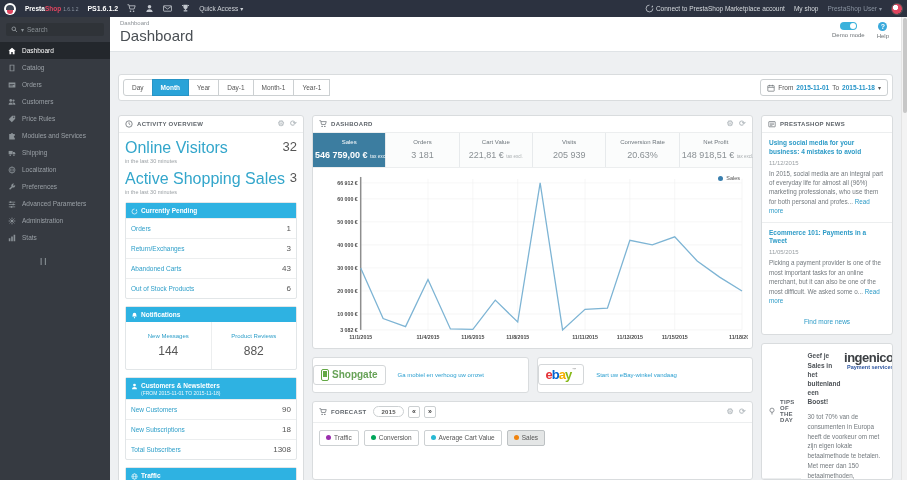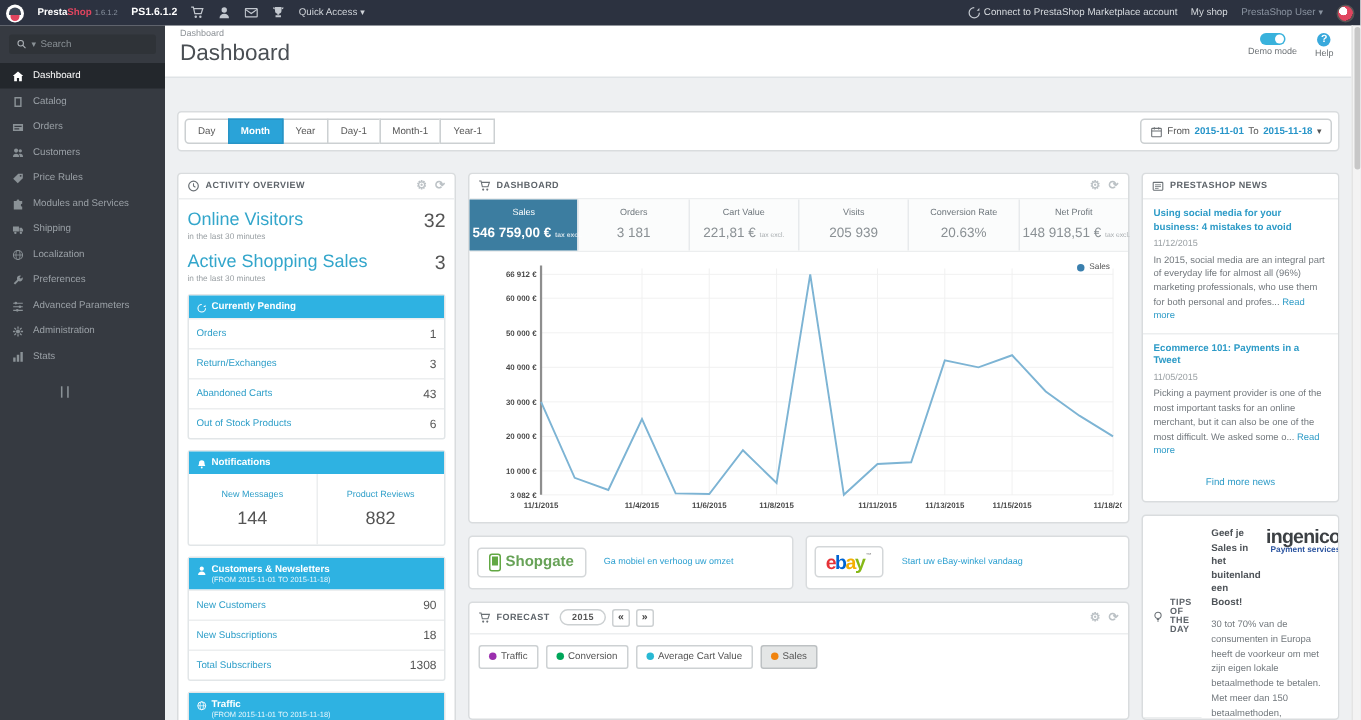--- a/index.html
+++ b/index.html
@@ -69,21 +69,21 @@
 .p-tools{margin-left:auto;display:flex;gap:5px;color:#bcc2c6;font-size:8px;line-height:1}
 .p-tools span{cursor:pointer}
 
 .col-left{width:186px;flex:none}
 .col-mid{flex:1;min-width:0;display:flex;flex-direction:column;gap:8px;height:100%}
 .col-right{width:132px;flex:none;display:flex;flex-direction:column;gap:8px;height:100%}
 
 
 .a-body{padding:6px}
 .metric{display:flex;justify-content:space-between;align-items:flex-start}
-.metric-label{color:#33a6cb;font-size:12px}
+.metric-label{color:#33a6cb;font-size:16px}
 .metric-value{color:#555;font-size:13px}
 .metric-sub{color:#9aa0a4;font-size:5.5px;margin:1px 0 6px}
 .sec{margin-top:7px;border:1px solid #e2e6e8;border-radius:2px}
 .sec-head{background:#2eb2e2;color:#fff;font-weight:bold;font-size:6.5px;padding:3.5px 5px;display:flex;align-items:flex-start;gap:3px}
 .sec-head .ic{display:flex;margin-top:1px}
 .sec-head .ic svg{width:7px;height:7px}
 .sec-sub{font-weight:normal;font-size:5px;display:block;opacity:.9;margin-top:1px}
 .sec-row{display:flex;justify-content:space-between;align-items:center;padding:5px;border-top:1px solid #eceeef;font-size:6.5px}
 .sec-row:first-of-type{border-top:none}
 .sec-row .lbl{color:#2f9fc9;cursor:pointer}
@@ -108,21 +108,21 @@
 .kpi.active{background:#3c7da0;border-color:#3c7da0}
 .kpi.active .k-label,.kpi.active .k-value{color:#fff}
 .kpi.active .k-value{font-weight:bold}
 .chart-wrap{position:relative;padding:3px 4px 0 2px}
 .chart-wrap svg{display:block;width:100%}
 .legend{position:absolute;top:7px;right:12px;display:flex;align-items:center;gap:3px;font-size:5.5px;color:#555}
 .legend-dot{width:5px;height:5px;border-radius:50%}
 
 
 .ads{display:flex;gap:8px;flex:none}
-.ad{flex:1;display:flex;align-items:center;gap:12px;padding:6px 5px;min-height:36px}
+.ad{flex:1;display:flex;align-items:center;gap:12px;padding:6px 0;min-height:36px}
 .shopgate-logo{display:flex;align-items:center;gap:3px;border:1px solid #d4d7d9;border-radius:3px;padding:3px 7px;cursor:pointer}
 .sg-phone{width:8px;height:12px;border:1.5px solid #62a844;border-radius:2px;position:relative}
 .sg-phone:before{content:"";position:absolute;left:1px;top:1.5px;right:1px;bottom:3px;background:#62a844}
 .sg-name{font-size:10px;color:#67a257;font-weight:600}
 .ad-link{color:#2b9fd0;font-size:6px;cursor:pointer}
 .ebay-logo{border:1px solid #d4d7d9;border-radius:3px;background:#fff;padding:2px 7px;font-size:13px;font-weight:bold;letter-spacing:-1px;cursor:pointer;display:flex;align-items:flex-start}
 .ebay-logo sup{font-size:4px;letter-spacing:0;color:#999;margin-left:1px}
 
 
 .f-panel{flex:1;display:flex;flex-direction:column;min-height:40px;overflow:hidden}

